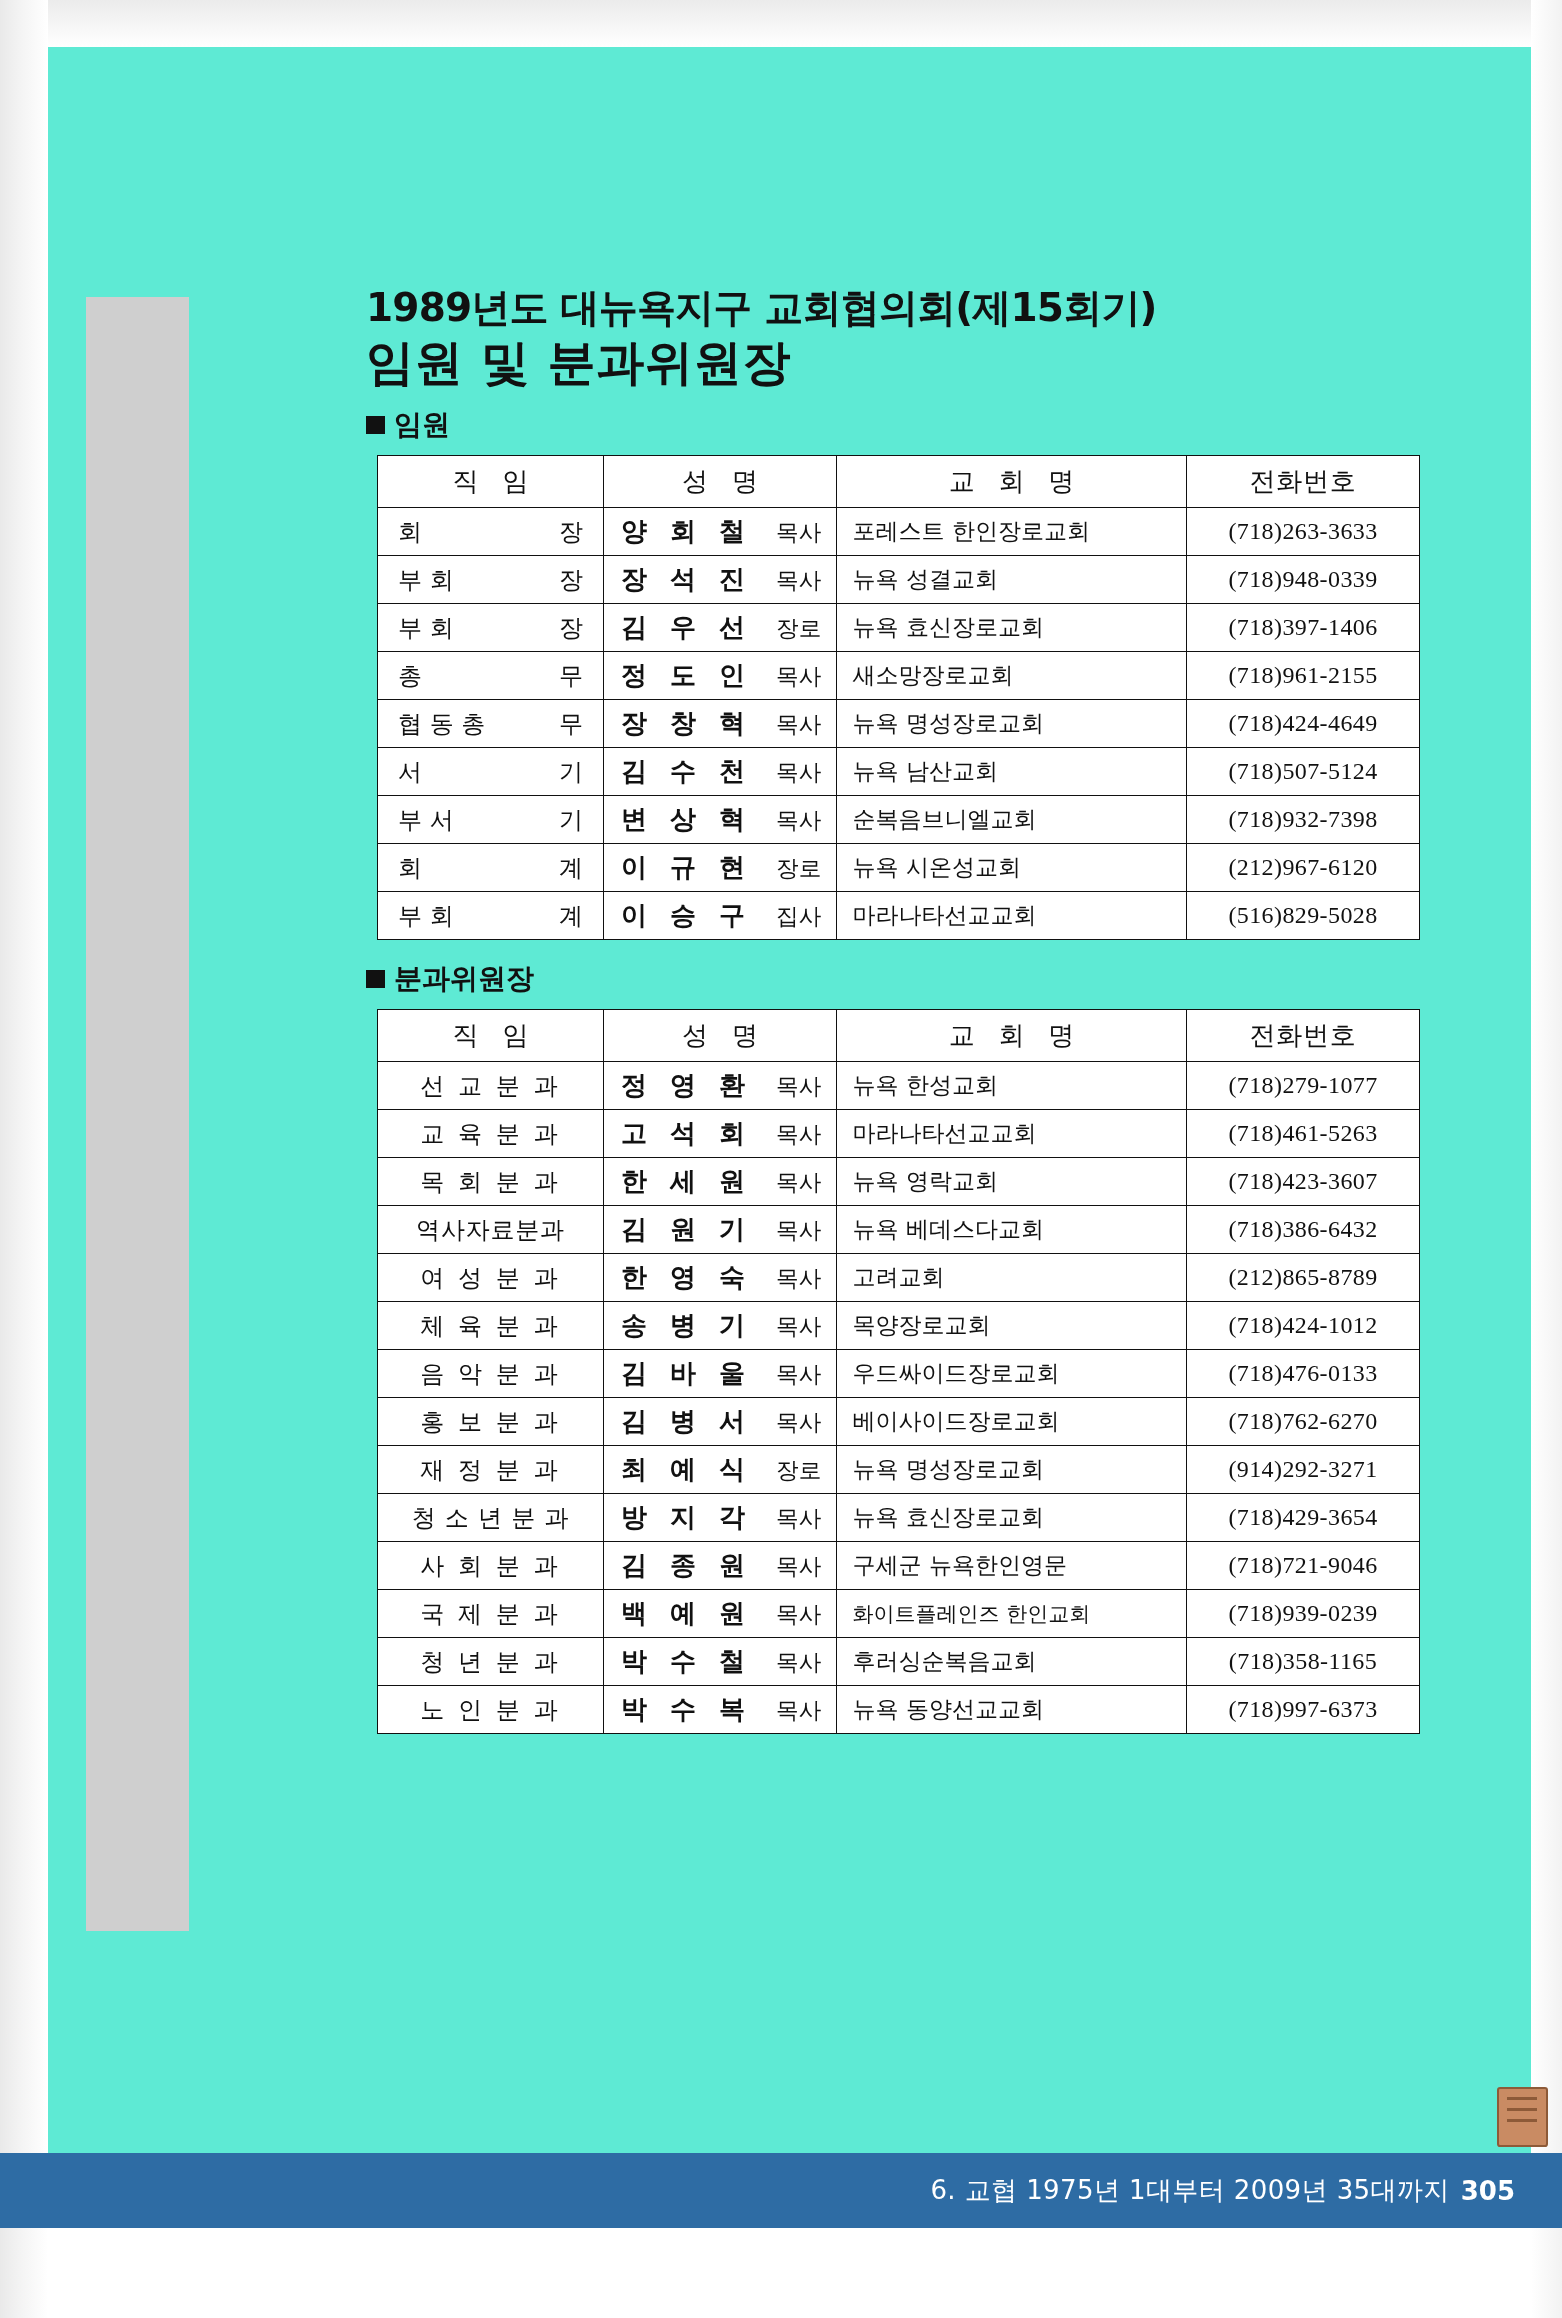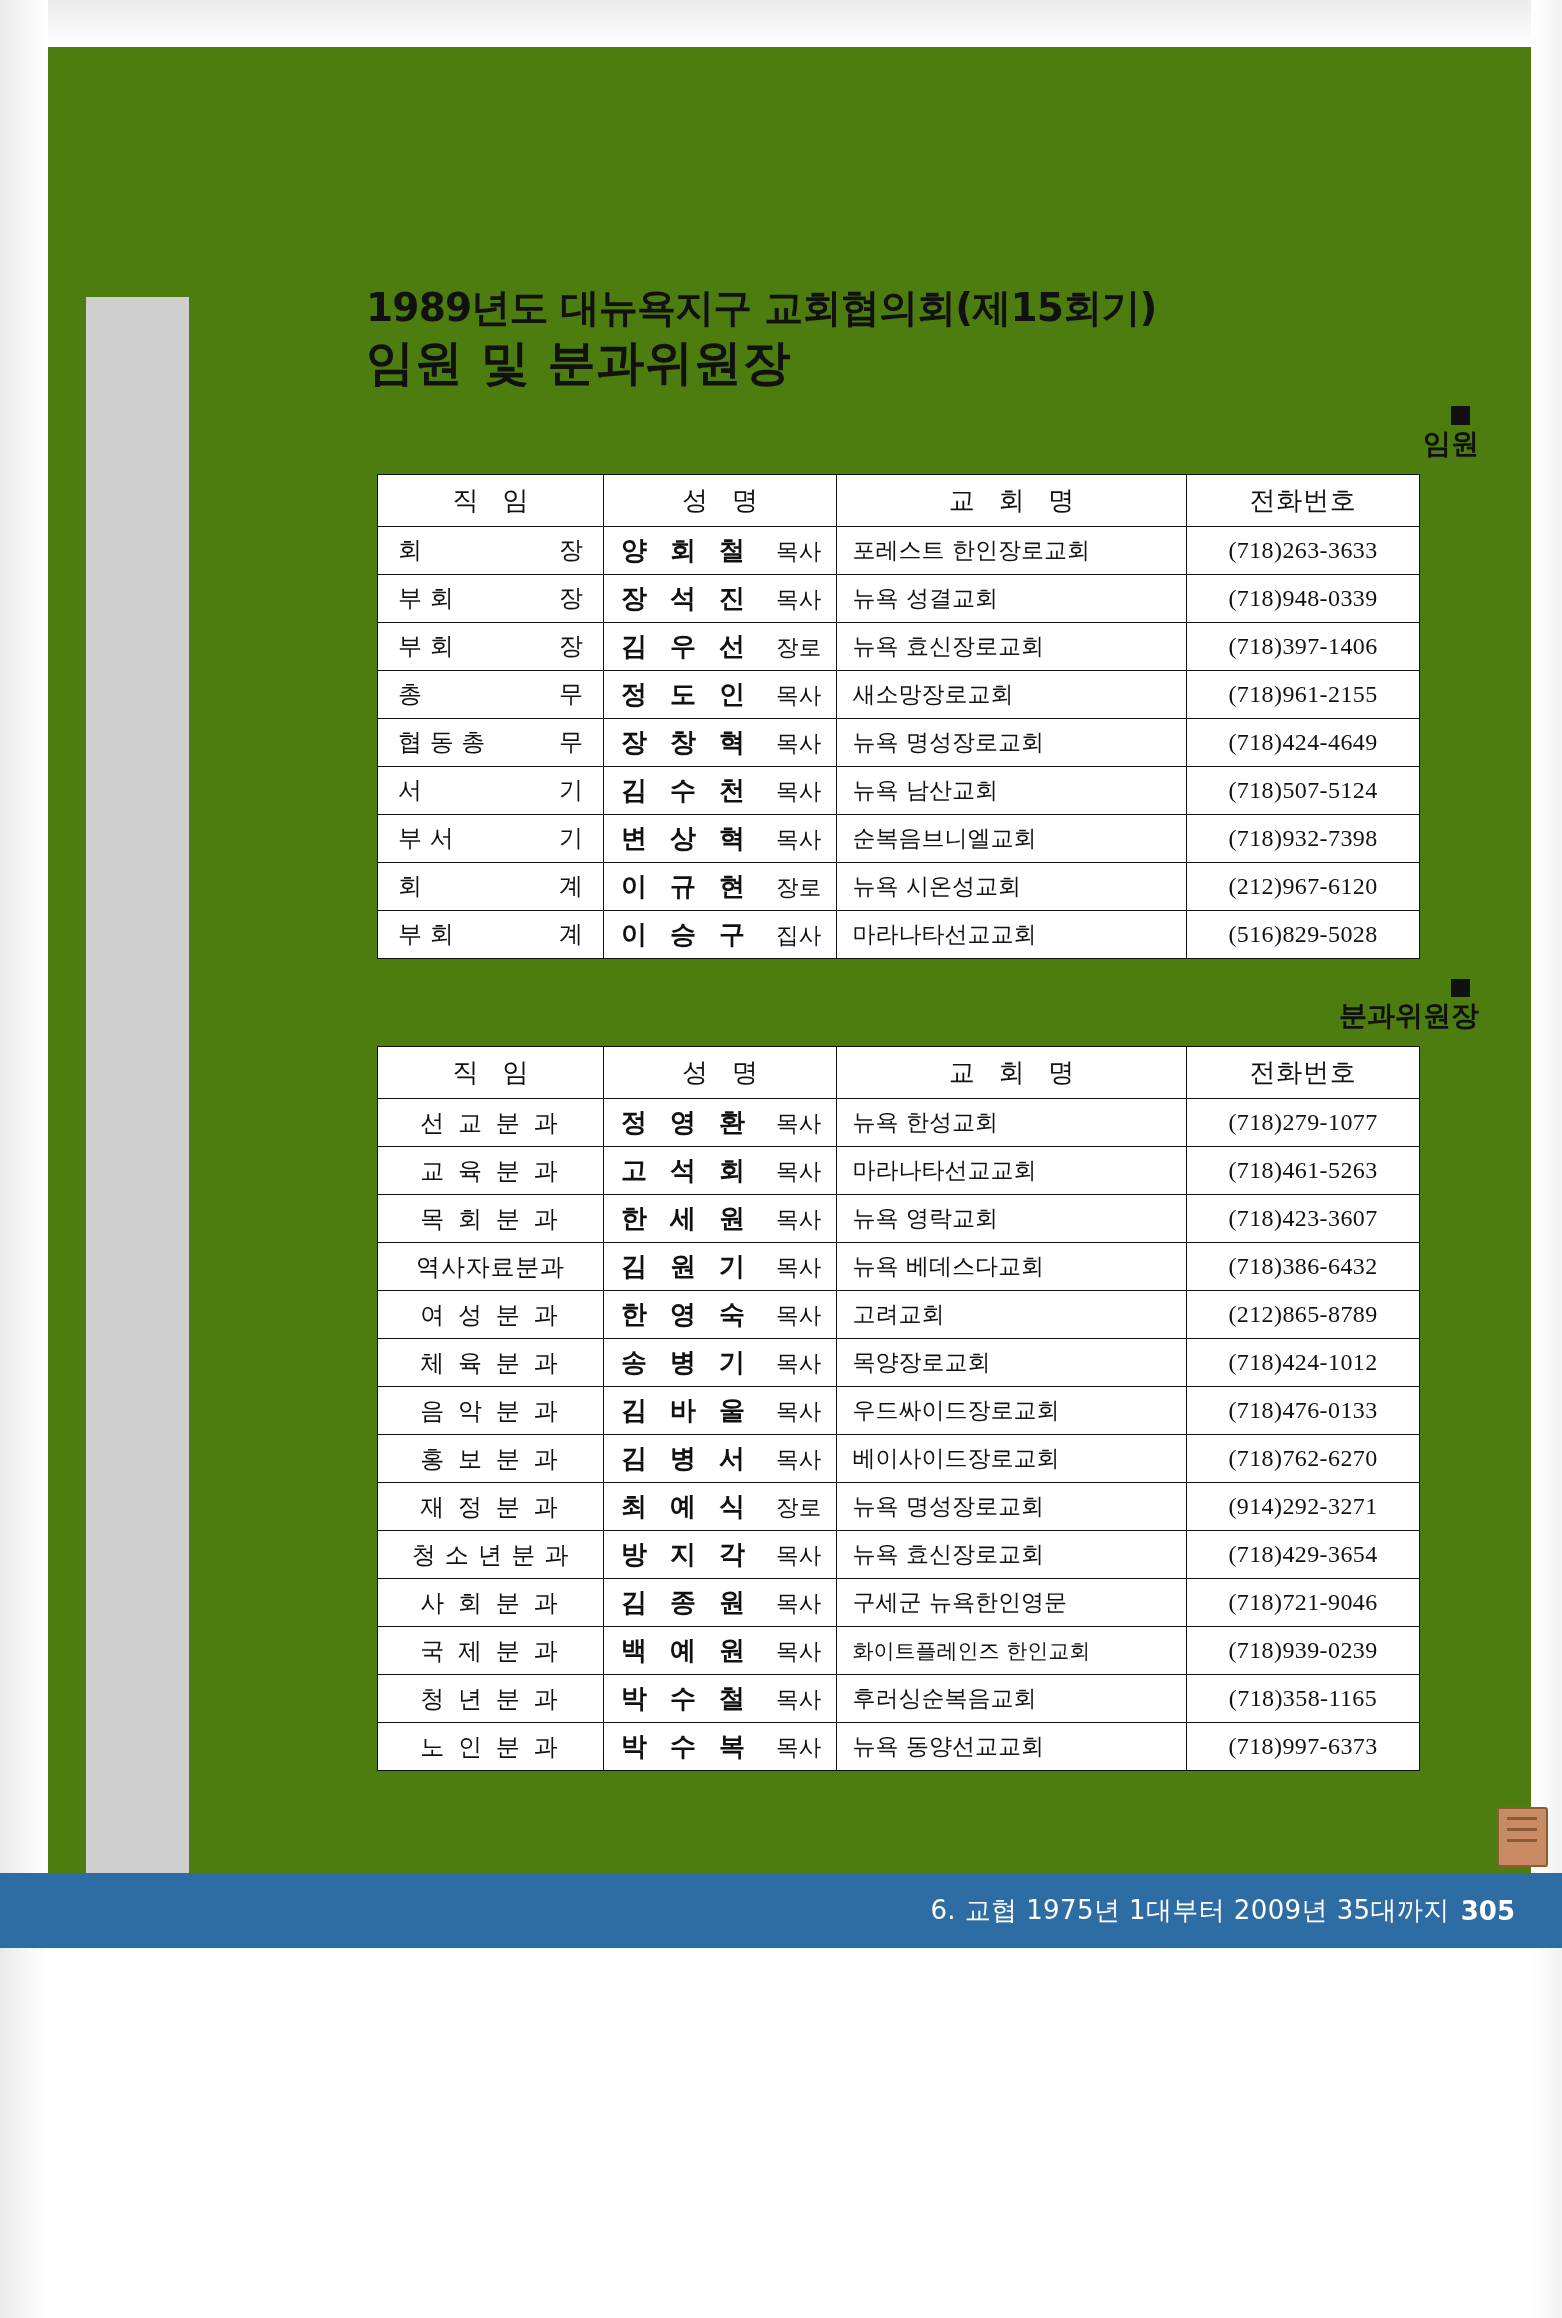--- a/index.html
+++ b/index.html
@@ -12,22 +12,22 @@
     background: #ffffff;
     font-family: "Liberation Serif", serif;
     position: relative;
     overflow: hidden;
   }
 
   
   .page {
     position: absolute;
     left: 0; top: 0;
-    width: 1562px; height: 1948px;
-    background: #4d7c0f;
+    width: 1562px; height: 2228px;
+    background: #5eead4;
   }
   .edge-left {
     position: absolute;
     left: 0; top: 0;
     width: 48px; height: 2319px;
     background: linear-gradient(to right, #e9e9e9 0%, #f4f4f4 45%, #ffffff 100%);
   }
   .edge-top {
     position: absolute;
     left: 0; top: 0;
@@ -72,24 +72,23 @@
     font-weight: bold;
     font-size: 48px;
     letter-spacing: 0.8px;
     color: #111;
     margin-top: 11px;
     line-height: 1.0;
   }
 
   .section-head {
     display: flex;
-    align-items: flex-end;
+    align-items: center;
     margin-top: 20px;
     margin-bottom: 11px;
-    flex-direction: column;
   }
   .section-head.second { }
   .bullet-square {
     width: 18.7px; height: 18.7px;
     background: #111;
     margin-right: 9.3px;
     display: inline-block;
   }
   .section-label {
     font-family: "DejaVu Sans", sans-serif;

